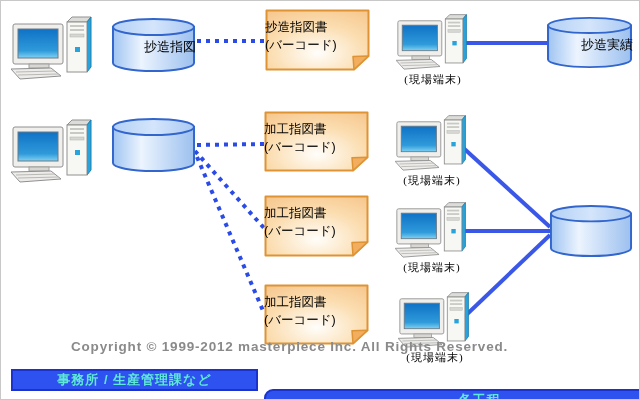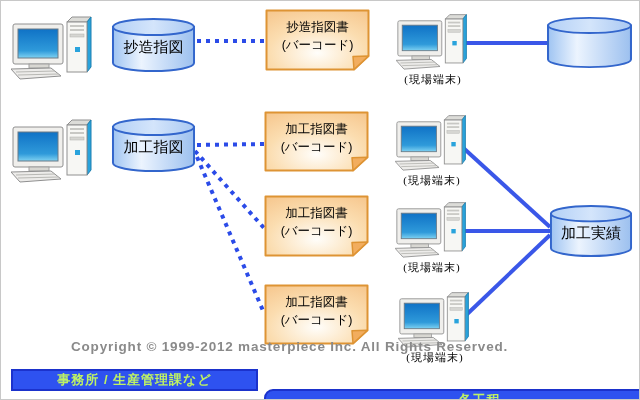--- a/index.html
+++ b/index.html
@@ -3,29 +3,29 @@
 <meta charset="utf-8">
 <style>
   html,body{margin:0;padding:0;background:#fff;}
   .stage{position:relative;width:640px;height:400px;background:#ffffff;
          border:1px solid #c8c8c8;box-sizing:border-box;overflow:hidden;
          font-family:"Liberation Sans","DejaVu Sans",sans-serif;}
   .lines{position:absolute;left:0;top:0;z-index:1;}
   .node{position:absolute;z-index:2;}
   .node svg.shape{position:absolute;left:0;top:0;width:100%;height:100%;}
   .cyl-label{position:absolute;left:0;right:0;top:54%;transform:translateY(-50%);
-             text-align:center;font-size:15px;color:#000;}
-  .doc-label{position:absolute;left:0;right:0;top:9px;text-align:center;
+             text-align:right;font-size:13px;color:#000;}
+  .doc-label{position:absolute;left:0;right:0;top:9px;text-align:left;
              font-size:12.5px;color:#000;line-height:18px;}
   .pc{position:absolute;z-index:2;}
   .pc svg{display:block;}
   .pc-caption{margin-top:2px;text-align:center;font-size:11px;color:#000;
               letter-spacing:1px;white-space:nowrap;font-family:Liberation Serif, serif;}
   .zone-bar{position:absolute;z-index:2;height:22px;background:#2e52f0;
-            border:2px solid #1b32cc;box-sizing:border-box;color:#bef264;
+            border:2px solid #1b32cc;box-sizing:border-box;color:#5eead4;
             font-weight:bold;font-size:13px;text-align:center;line-height:18px;
             letter-spacing:1px;}
   .copyright{position:absolute;left:70px;top:338px;z-index:3;color:#8a8a8a;
              font-size:13.5px;font-weight:600;letter-spacing:0.8px;white-space:nowrap;}
 </style>
 </head>
 <body>
 
 <div class="stage">
 
@@ -97,36 +97,35 @@
       <ellipse cx="43" cy="10" rx="41" ry="8" fill="url(#cylTopGrad)" stroke="#3366cc" stroke-width="2"></ellipse>
     </svg>
     <span class="cyl-label">抄造指図</span>
   </div>
 
   <div class="node" style="left:545px;top:15px;width:87px;height:53px;">
     <svg class="shape" viewBox="0 0 86 56" preserveAspectRatio="none">
       <path d="M2 10 L2 46 A41 8 0 0 0 84 46 L84 10 Z" fill="url(#cylGrad)" stroke="#3366cc" stroke-width="2"></path>
       <ellipse cx="43" cy="10" rx="41" ry="8" fill="url(#cylTopGrad)" stroke="#3366cc" stroke-width="2"></ellipse>
     </svg>
+    <span class="cyl-label">抄造実績</span>
   </div>
 
   <div class="node" style="left:110px;top:116px;width:85px;height:56px;">
     <svg class="shape" viewBox="0 0 86 56" preserveAspectRatio="none">
       <path d="M2 10 L2 46 A41 8 0 0 0 84 46 L84 10 Z" fill="url(#cylGrad)" stroke="#3366cc" stroke-width="2"></path>
       <ellipse cx="43" cy="10" rx="41" ry="8" fill="url(#cylTopGrad)" stroke="#3366cc" stroke-width="2"></ellipse>
     </svg>
-    <span class="cyl-label">加工指図</span>
   </div>
 
   <div class="node" style="left:548px;top:203px;width:84px;height:54px;">
     <svg class="shape" viewBox="0 0 86 56" preserveAspectRatio="none">
       <path d="M2 10 L2 46 A41 8 0 0 0 84 46 L84 10 Z" fill="url(#cylGrad)" stroke="#3366cc" stroke-width="2"></path>
       <ellipse cx="43" cy="10" rx="41" ry="8" fill="url(#cylTopGrad)" stroke="#3366cc" stroke-width="2"></ellipse>
     </svg>
-    <span class="cyl-label">加工実績</span>
   </div>
 
   <div class="node" style="left:264px;top:8px;width:105px;height:62px;">
     <svg class="shape" viewBox="0 0 105 62" preserveAspectRatio="none">
       <path d="M1.5 1.5 H103.5 V47 L89 60.5 H1.5 Z" fill="url(#docGrad)" stroke="#de9434" stroke-width="2" stroke-linejoin="round"></path>
       <path d="M103.5 47 L89 60.5 L88 47.5 Z" fill="#f2ad5e" stroke="#de9434" stroke-width="1.5" stroke-linejoin="round"></path>
     </svg>
     <div class="doc-label">
       <div>抄造指図書</div>
       <div>(バーコード)</div>

